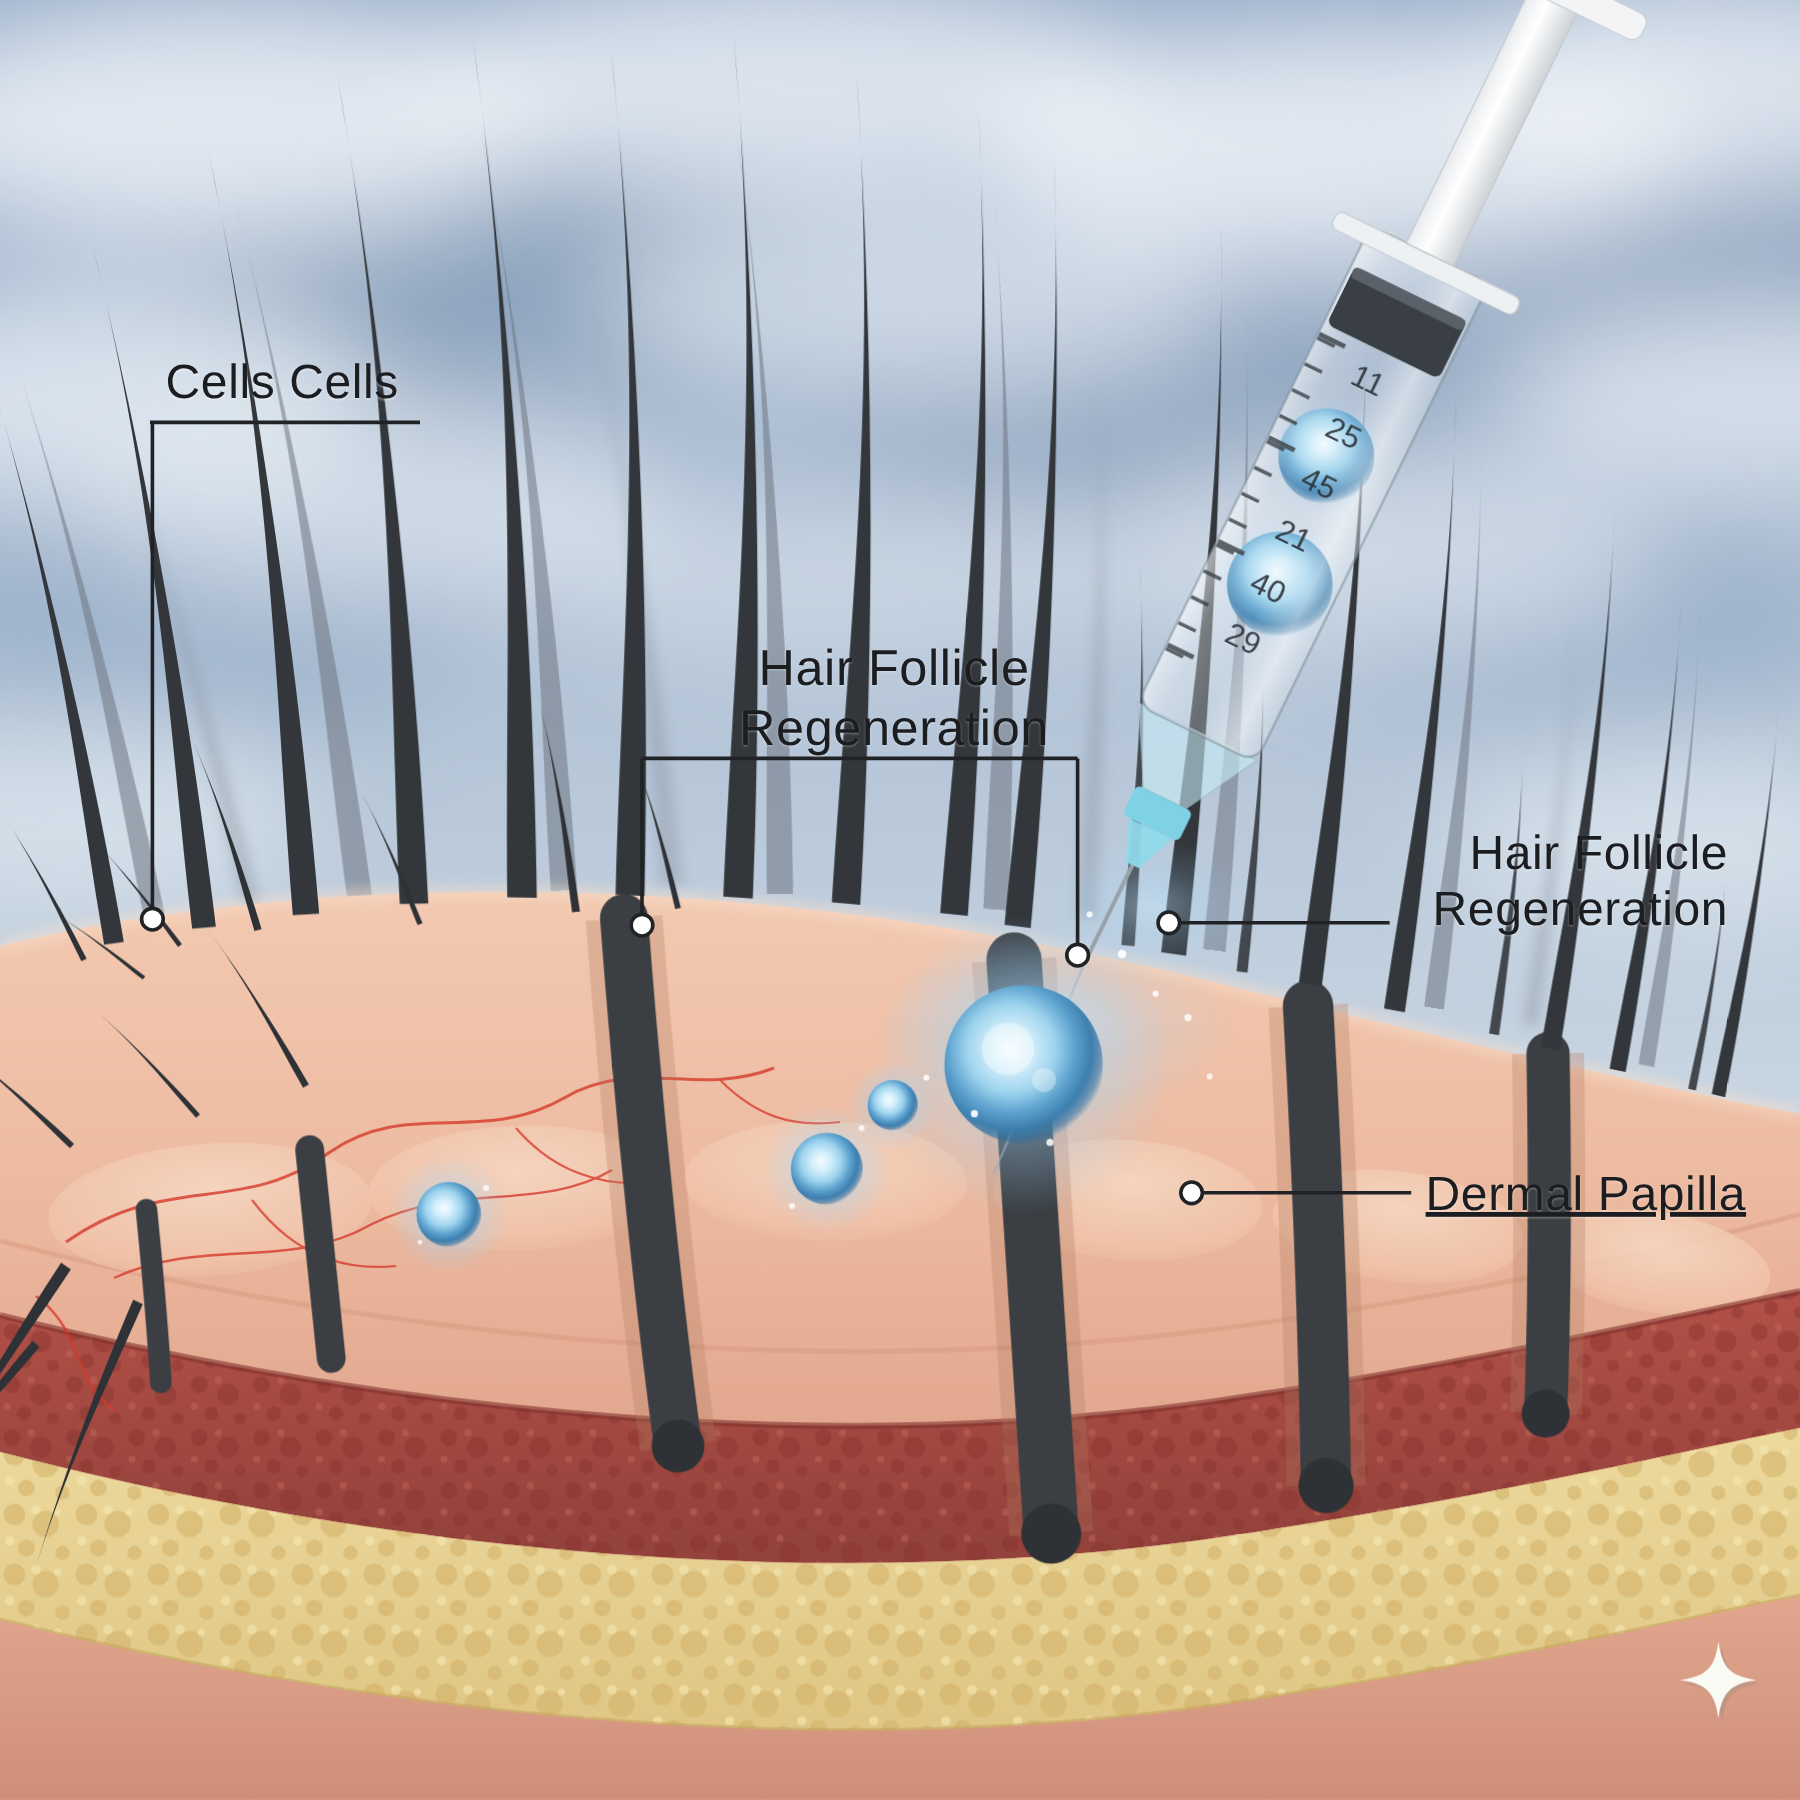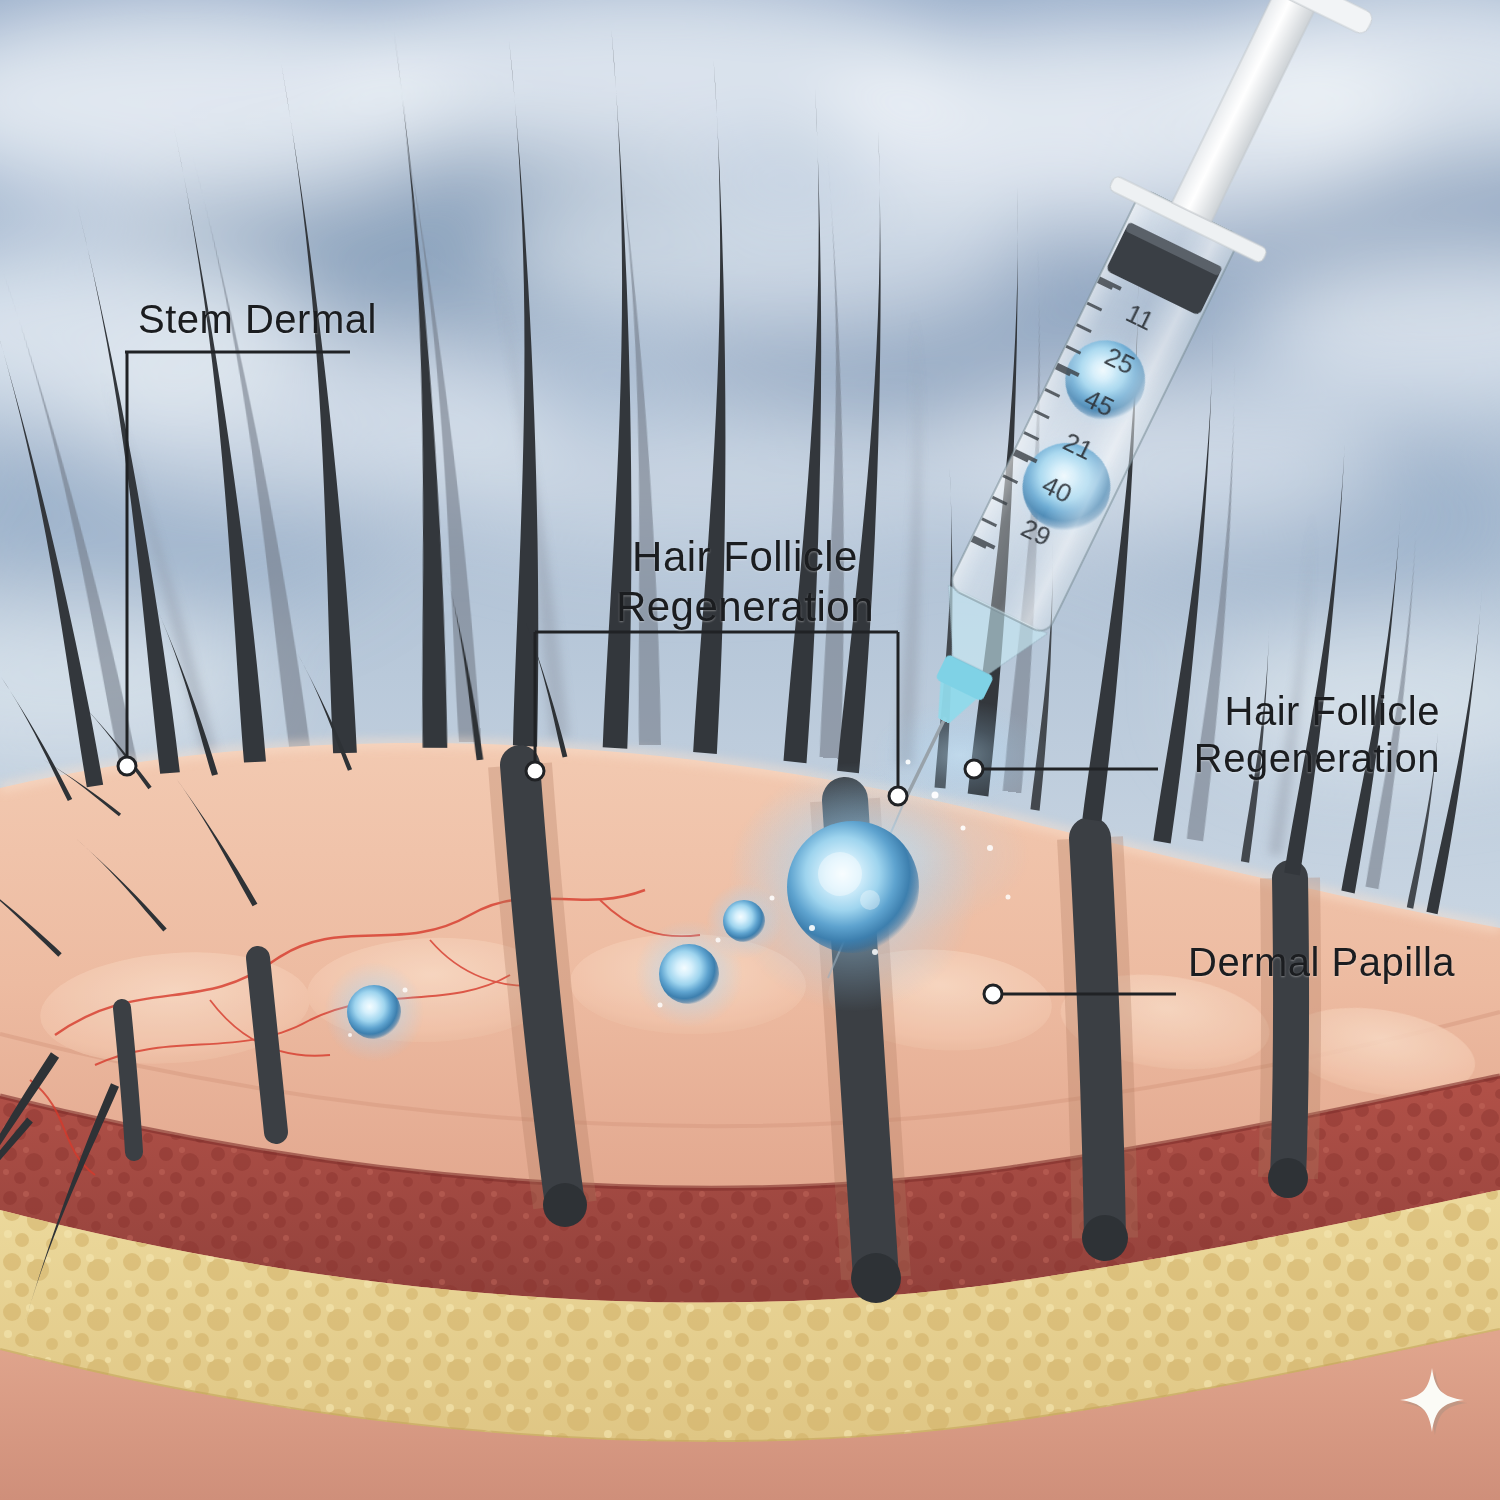--- a/index.html
+++ b/index.html
@@ -338,29 +338,29 @@
     <circle cx="993" cy="994" r="9"></circle>
   </g>
 
   <g>
     <use href="#sparklePath" transform="translate(1435 1403)" fill="rgba(140,140,130,0.3)"></use>
     <use href="#sparklePath" transform="translate(1432 1400)" fill="#fbfbf6"></use>
   </g>
 </svg>
 
 <div class="label" style="left:138px;top:296px;">
-  <span>Stem Dermal</span>
+  <span>Cells Cells</span>
 </div>
 
 <div class="label center" style="left:565px;top:532px;width:360px;">
   <div>Hair Follicle</div>
   <div>Regeneration</div>
 </div>
 
 <div class="label right" style="left:1135px;top:688px;width:305px;">
   <div>Hair Follicle</div>
   <div>Regeneration</div>
 </div>
 
-<div class="label" style="left:1188px;top:939px;">
+<div class="label" style="left:1188px;top:972px;text-decoration:underline;">
   <span>Dermal Papilla</span>
 </div>
 </div>
 
 </body></html>

